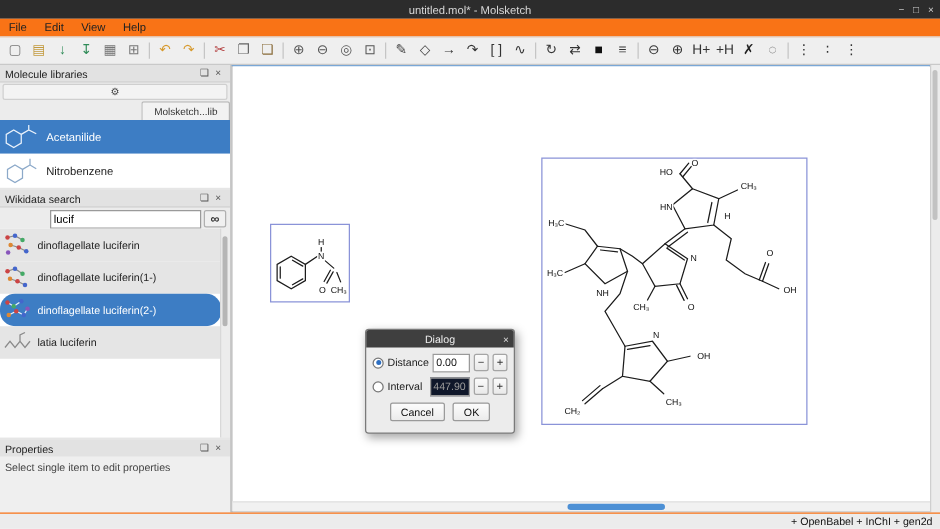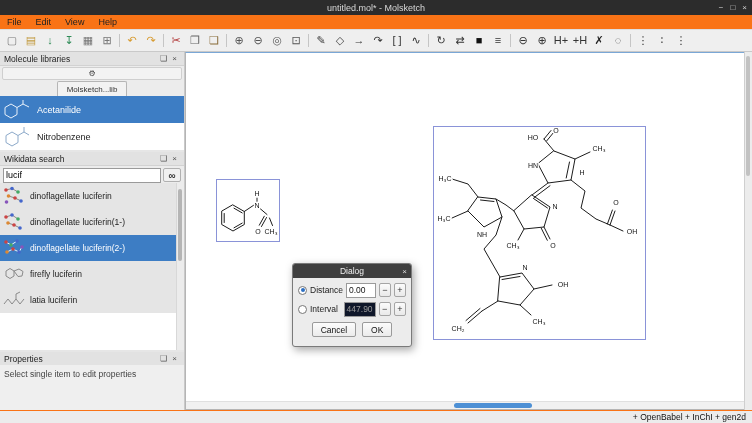--- a/index.html
+++ b/index.html
@@ -36,42 +36,42 @@
   .dock-wiki{top:100px;height:198px;}
   .dock-props{top:300px;bottom:0;}
   .dock-header{height:13px;background:#e2e2e2;border-bottom:1px solid #d2d2d2;display:flex;
                align-items:center;font-size:8.5px;color:#222;padding:0 4px;}
   .dock-header .spacer{flex:1;}
   .dock-btn{width:11px;text-align:center;color:#555;font-size:8px;}
 
   .lib-toolbar{height:15px;padding:1px 2px;box-sizing:border-box;}
   .lib-settings{width:100%;height:13px;background:#f3f3f3;border:1px solid #cfcfcf;border-radius:2px;
                 font-size:8px;display:flex;align-items:center;justify-content:center;color:#444;box-sizing:border-box;}
-  .lib-tabbar{height:15px;border-bottom:1px solid #b5b5b5;display:flex;justify-content:center;align-items:flex-end;}
+  .lib-tabbar{height:15px;border-bottom:1px solid #b5b5b5;display:flex;justify-content:flex-end;align-items:flex-end;}
   .lib-tab{height:14px;padding:0 9px;background:#f2f2f2;border:1px solid #b5b5b5;border-bottom:none;
            border-radius:2px 2px 0 0;font-size:8px;display:flex;align-items:center;color:#333;}
   .lib-list{position:absolute;top:44px;left:0;right:0;bottom:0;background:#fff;}
   .lib-row{height:27px;display:flex;align-items:center;gap:4px;padding:0 3px;background:#fff;
            font-size:9px;color:#222;box-sizing:border-box;}
   .lib-row.sel{background:#3d7dc4;color:#fff;}
   .thumb{flex:0 0 auto;}
   .sk{stroke:#8ca9c9;fill:none;stroke-width:1;}
   .sel .sk{stroke:#eaf2fb;}
   .gk{stroke:#8a8a8a;fill:none;stroke-width:1;}
   .sel .gk{stroke:#eaf2fb;}
 
-  .wiki-search{height:18px;display:flex;gap:2px;padding:2px 3px;align-items:center;box-sizing:border-box;}
+  .wiki-search{height:18px;display:flex;gap:2px;padding:2px 3px;align-items:center;box-sizing:border-box;margin-left:37px;}
   .wiki-input{flex:1;height:13px;border:1px solid #9a9a9a;background:#fff;font-size:9px;padding:0 2px;
               font-family:"Liberation Sans",sans-serif;min-width:0;}
   .wiki-btn{width:18px;height:14px;border:1px solid #b0b0b0;background:#f0f0f0;border-radius:2px;
             font-size:10px;font-weight:bold;display:flex;align-items:center;justify-content:center;color:#333;box-sizing:border-box;}
   .wiki-list{position:absolute;top:31px;left:0;right:7px;bottom:0;background:#fff;}
   .wiki-row{height:26px;display:flex;align-items:center;gap:4px;padding:0 2px;background:#e5e5e5;
             font-size:8.5px;color:#222;box-sizing:border-box;}
-  .wiki-row.sel{background:#3d7dc4;color:#fff;}
+  .wiki-row.sel{background:#3d7dc4;color:#fff;border-radius:12px;}
   .wiki-scrollbar{position:absolute;top:31px;right:0;bottom:0;width:7px;background:#ececec;border-left:1px solid #d8d8d8;}
   .wiki-scroll-thumb{position:absolute;top:6px;left:1px;width:4px;height:72px;background:#b5b5b5;border-radius:2px;}
 
   .props-content{position:absolute;top:13px;left:0;right:0;bottom:0;background:#efefef;
                  font-size:8.5px;color:#444;padding:4px 4px;box-sizing:border-box;}
 
   
   .canvas{position:absolute;left:185px;top:0;right:7px;bottom:0;background:#fff;
           border:1px solid #b5b5b5;border-top:1px solid #7aa7d6;box-sizing:border-box;}
   .sel-box{position:absolute;border:1px solid #8a93d8;box-sizing:border-box;}
@@ -258,26 +258,20 @@
             <circle cx="9" cy="8" r="1.8" fill="#44aa66"></circle>
               <circle cx="5" cy="15" r="1.8" fill="#dd8833"></circle>
             <circle cx="11" cy="12" r="1.8" fill="#cc4444"></circle>
               <circle cx="17" cy="15" r="1.8" fill="#4466cc"></circle>
             <circle cx="20" cy="10" r="1.8" fill="#8855bb"></circle>
           </svg>
           <span>dinoflagellate luciferin(2-)</span>
         </div>
         <div class="wiki-row">
           <svg class="thumb" width="24" height="22" viewBox="0 0 24 22">
-            <path class="gk" d="M4 8 L8 5.5 L12 8 L12 13 L8 15.5 L4 13 Z M12 8 L17 6 L21 8.5 L20 13 L16 13.5 Z"></path>
-          </svg>
-          <span>firefly luciferin</span>
-        </div>
-        <div class="wiki-row">
-          <svg class="thumb" width="24" height="22" viewBox="0 0 24 22">
             <path class="gk" d="M2 15 L6 10 L10 15 L14 10 L18 15 L22 10 M14 10 L14 5 L18 3"></path>
           </svg>
           <span>latia luciferin</span>
         </div>
       </div>
       <div class="wiki-scrollbar">
         <div class="wiki-scroll-thumb"></div>
       </div>
     </div>
 

